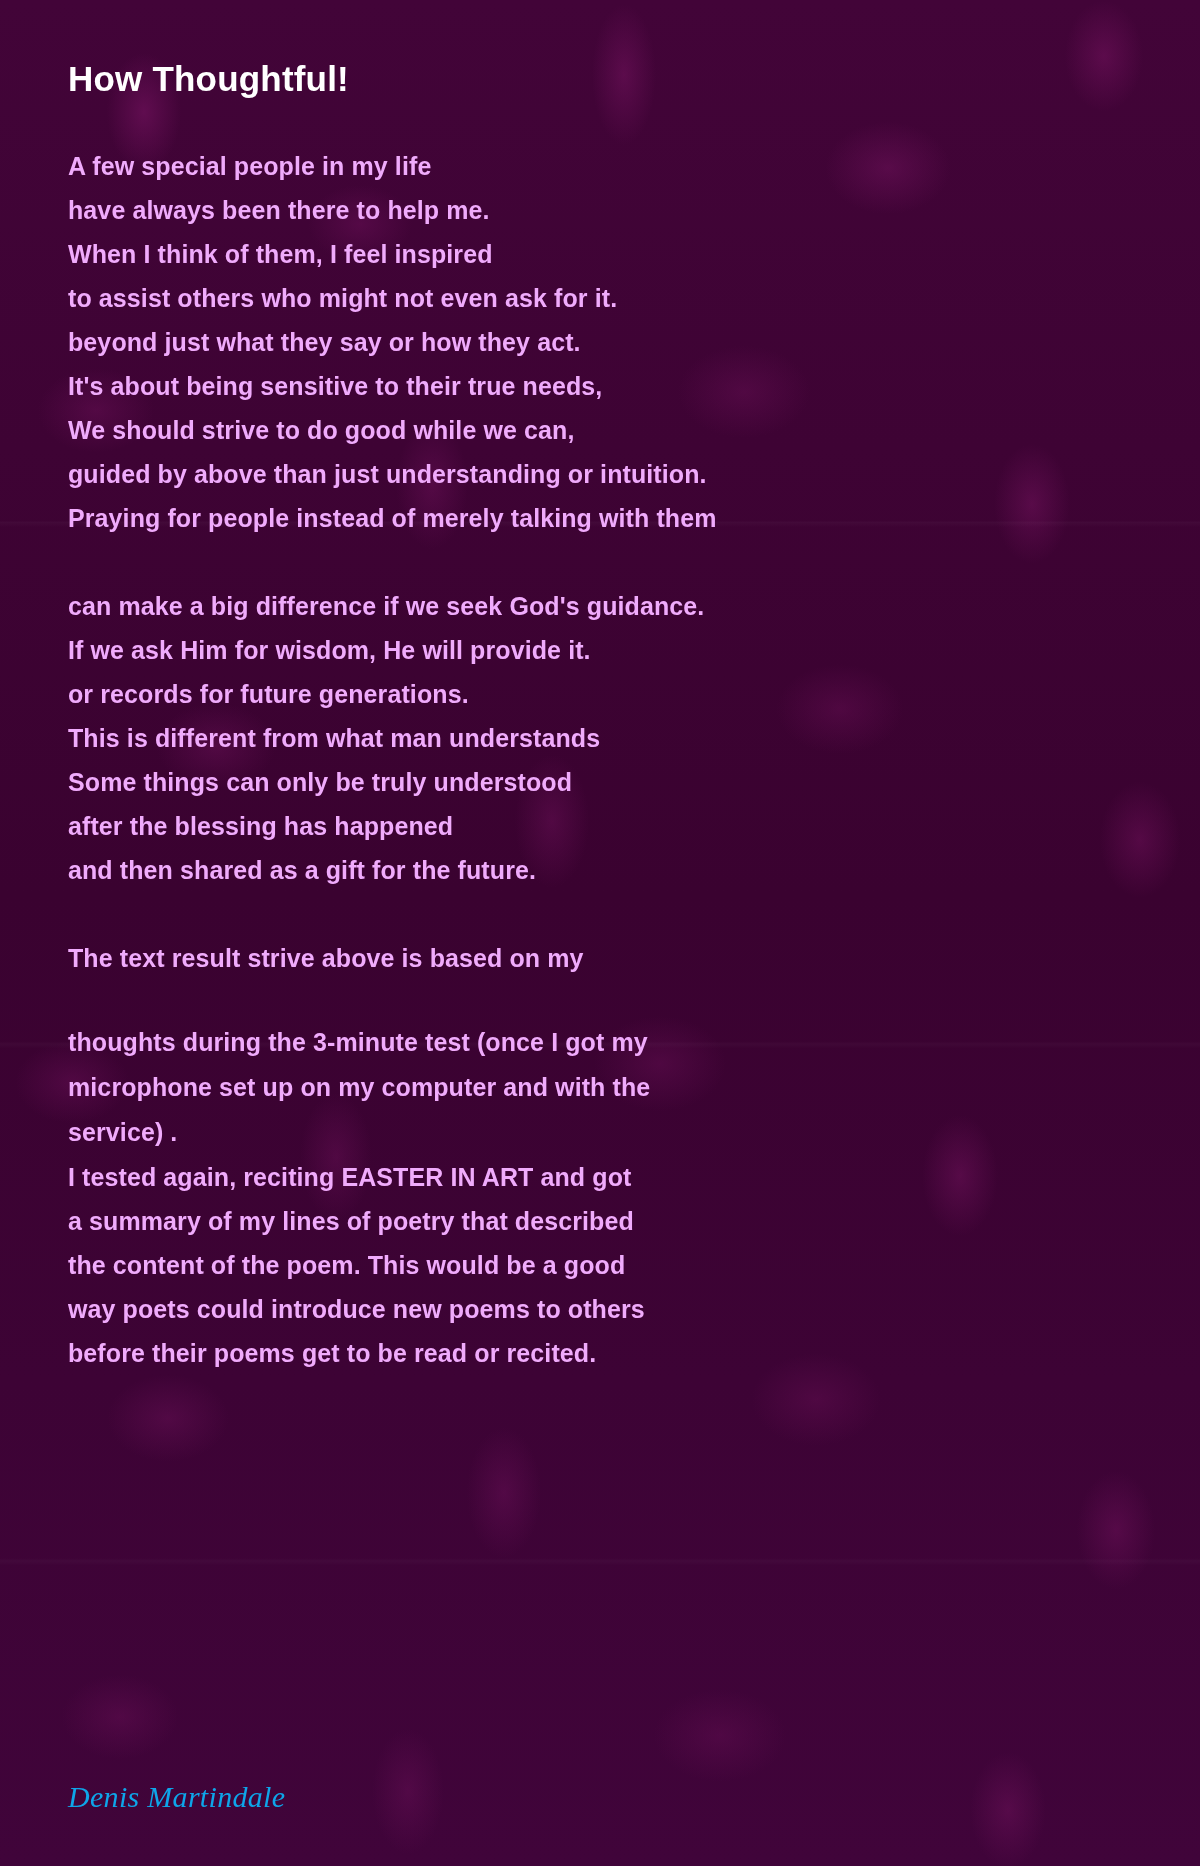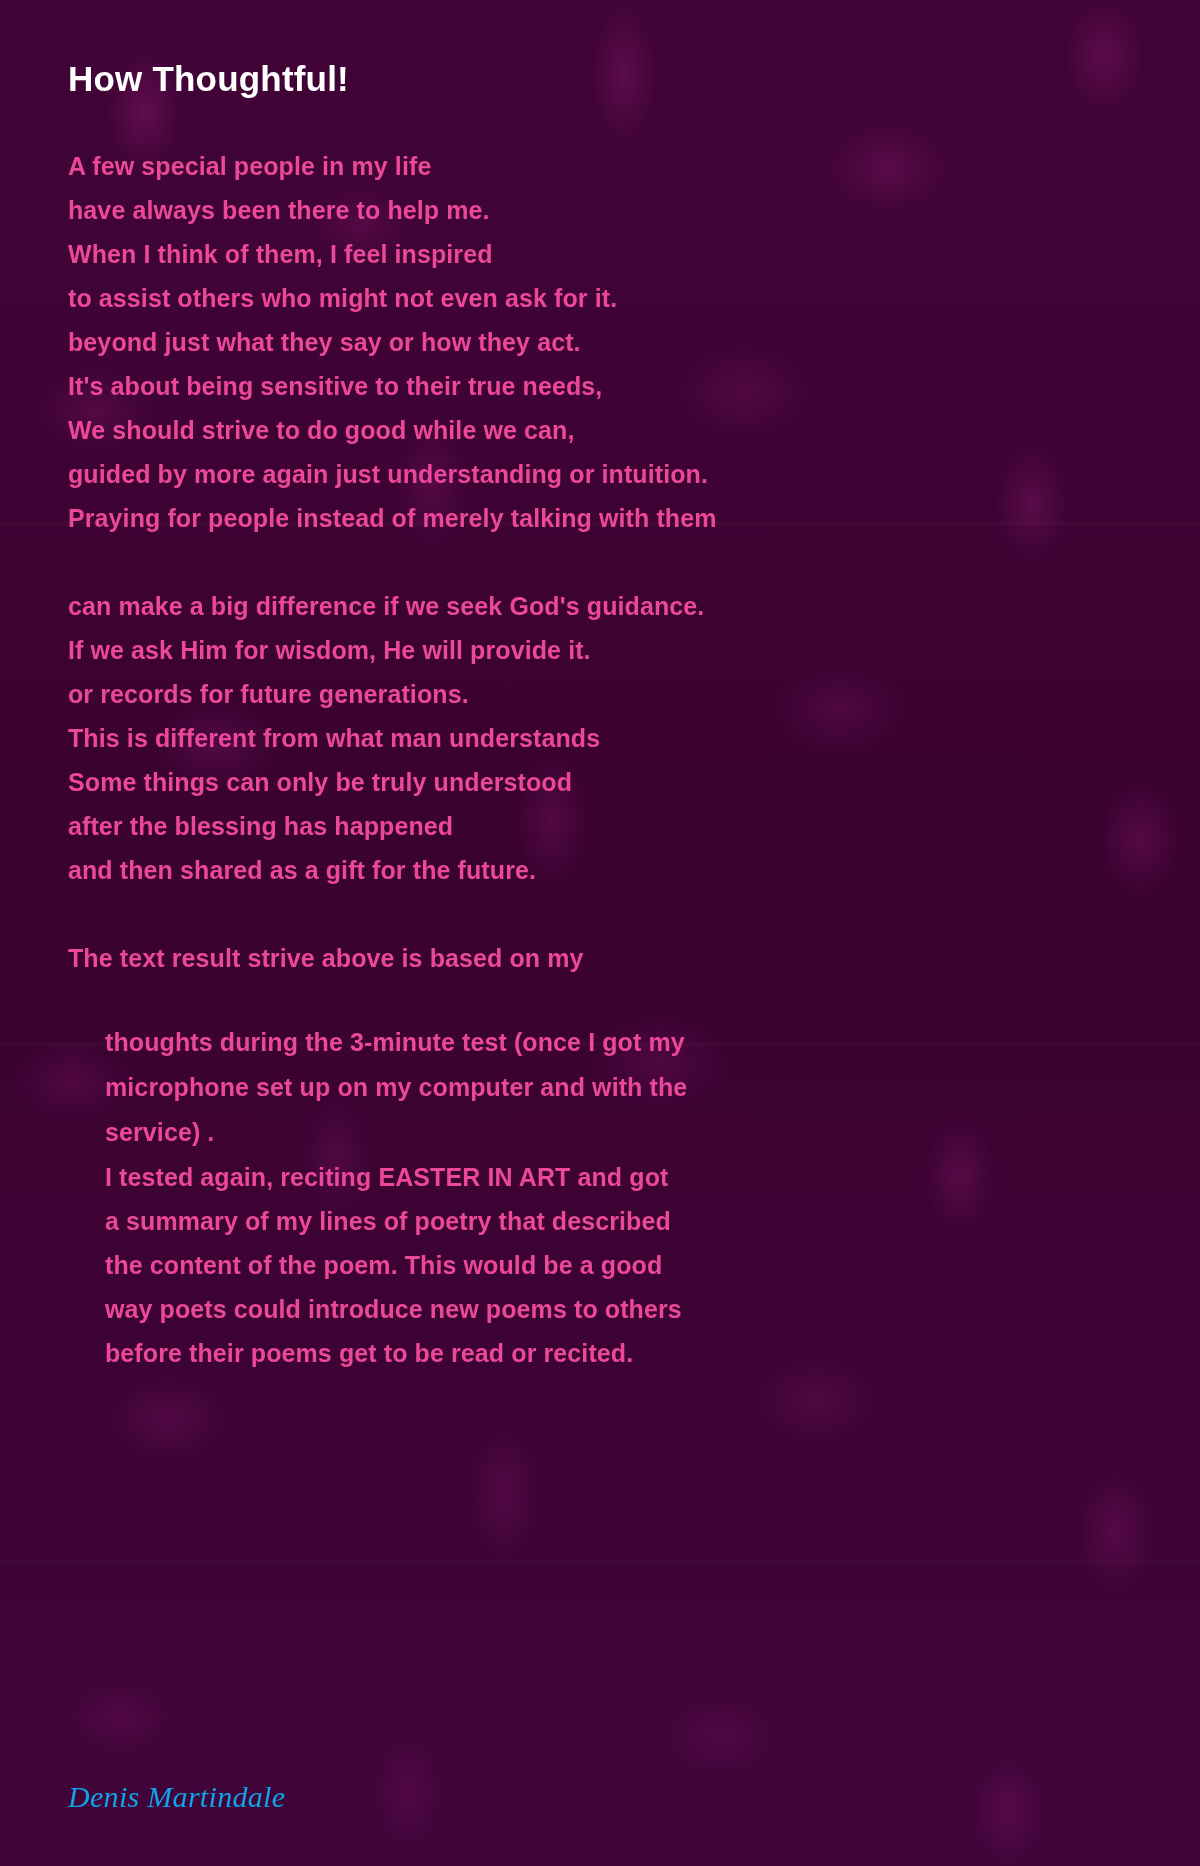--- a/index.html
+++ b/index.html
@@ -83,25 +83,24 @@
     margin: 18px 0 0 0;
     line-height: 1.2;
   }
 
   .stanza {
     margin-top: 44px;
   }
 
   .stanza.tight {
     margin-top: 40px;
-    margin-left: 37px;
   }
 
   .poem-line {
-    color: #ec4899;
+    color: #f0abfc;
     font-size: 25px;
     font-weight: bold;
     line-height: 44px;
     letter-spacing: 0.1px;
     white-space: pre-wrap;
   }
 
   .poem-line.loose {
     line-height: 45px;
   }
@@ -129,21 +128,21 @@
     <h1 class="poem-title">How Thoughtful!</h1>
 
     <div class="stanza">
       <div class="poem-line">A few special people in my life</div>
       <div class="poem-line">have always been there to help me.</div>
       <div class="poem-line">When I think of them, I feel inspired</div>
       <div class="poem-line">to assist others who might not even ask for it.</div>
       <div class="poem-line">beyond just what they say or how they act.</div>
       <div class="poem-line">It's about being sensitive to their true needs,</div>
       <div class="poem-line">We should strive to do good while we can,</div>
-      <div class="poem-line">guided by more again just understanding or intuition.</div>
+      <div class="poem-line">guided by above than just understanding or intuition.</div>
       <div class="poem-line">Praying for people instead of merely talking with them</div>
     </div>
 
     <div class="stanza">
       <div class="poem-line">can make a big difference if we seek God's guidance.</div>
       <div class="poem-line">If we ask Him for wisdom, He will provide it.</div>
       <div class="poem-line">or records for future generations.</div>
       <div class="poem-line">This is different from what man understands</div>
       <div class="poem-line">Some things can only be truly understood</div>
       <div class="poem-line">after the blessing has happened</div>

